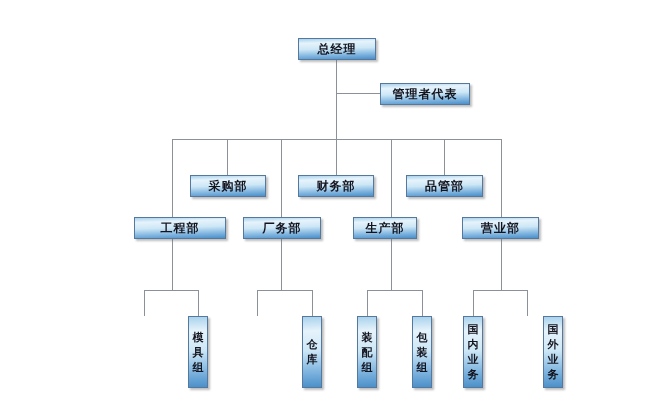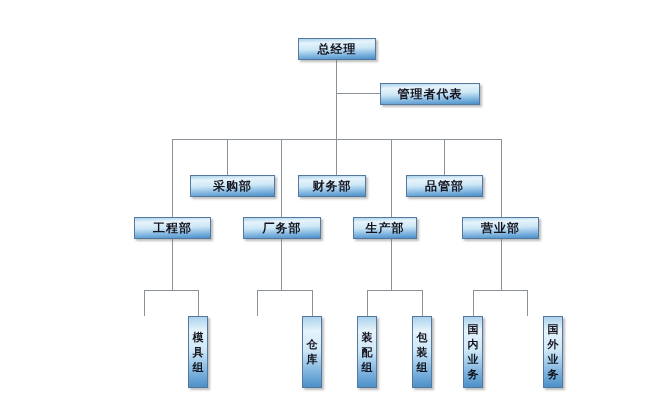--- a/index.html
+++ b/index.html
@@ -91,35 +91,35 @@
   <div class="line v" style="left:312px;top:266px;height:26px"></div>
   <div class="line v" style="left:367px;top:266px;height:26px"></div>
   <div class="line v" style="left:422px;top:266px;height:26px"></div>
   <div class="line v" style="left:473px;top:266px;height:26px"></div>
   <div class="line v" style="left:527px;top:266px;height:26px"></div>
 
   <div class="node hbox" style="left:298px;top:14px;width:78px">
     <span class="lbl">总经理</span>
   </div>
 
-  <div class="node hbox" style="left:380px;top:59px;width:100px">
+  <div class="node hbox" style="left:380px;top:59px;width:90px">
     <span class="lbl">管理者代表</span>
   </div>
 
-  <div class="node hbox" style="left:190px;top:151px;width:85px">
+  <div class="node hbox" style="left:190px;top:151px;width:76px">
     <span class="lbl">采购部</span>
   </div>
-  <div class="node hbox" style="left:298px;top:151px;width:68px">
+  <div class="node hbox" style="left:298px;top:151px;width:76px">
     <span class="lbl">财务部</span>
   </div>
   <div class="node hbox" style="left:406px;top:151px;width:77px">
     <span class="lbl">品管部</span>
   </div>
 
-  <div class="node hbox" style="left:134px;top:193px;width:77px">
+  <div class="node hbox" style="left:134px;top:193px;width:92px">
     <span class="lbl">工程部</span>
   </div>
   <div class="node hbox" style="left:243px;top:193px;width:78px">
     <span class="lbl">厂务部</span>
   </div>
   <div class="node hbox" style="left:353px;top:193px;width:64px">
     <span class="lbl">生产部</span>
   </div>
   <div class="node hbox" style="left:462px;top:193px;width:77px">
     <span class="lbl">营业部</span>

